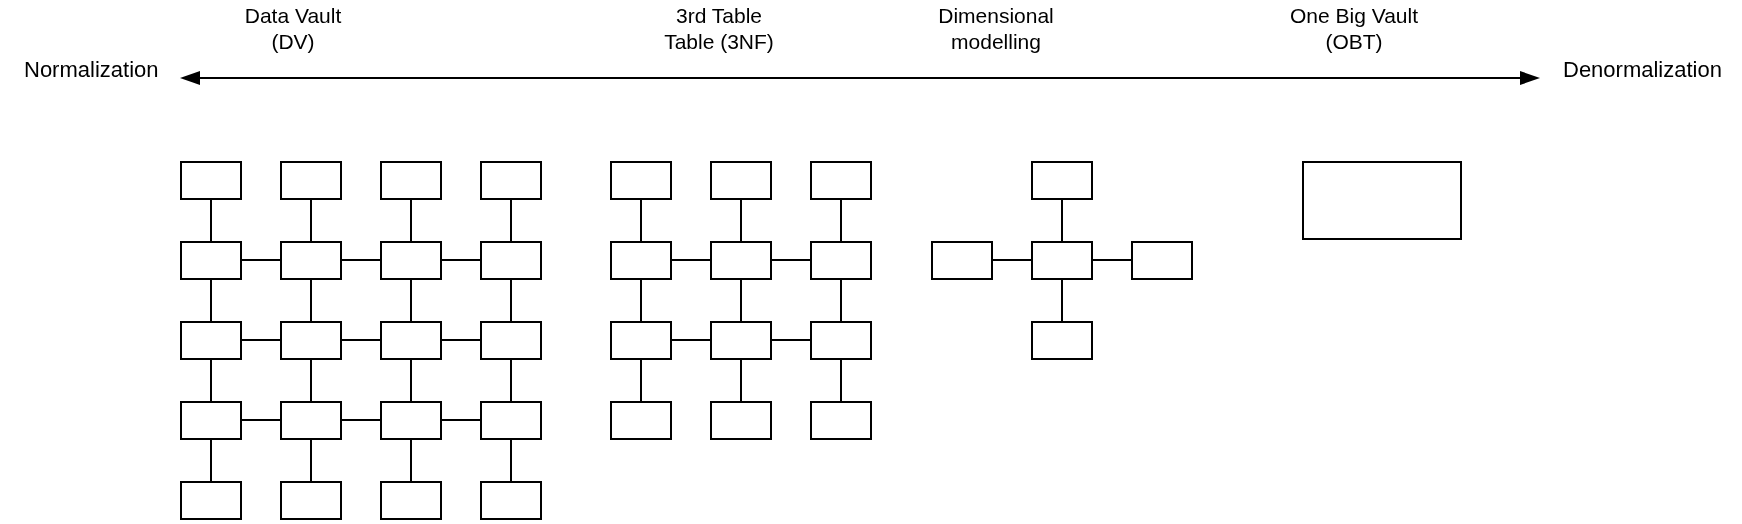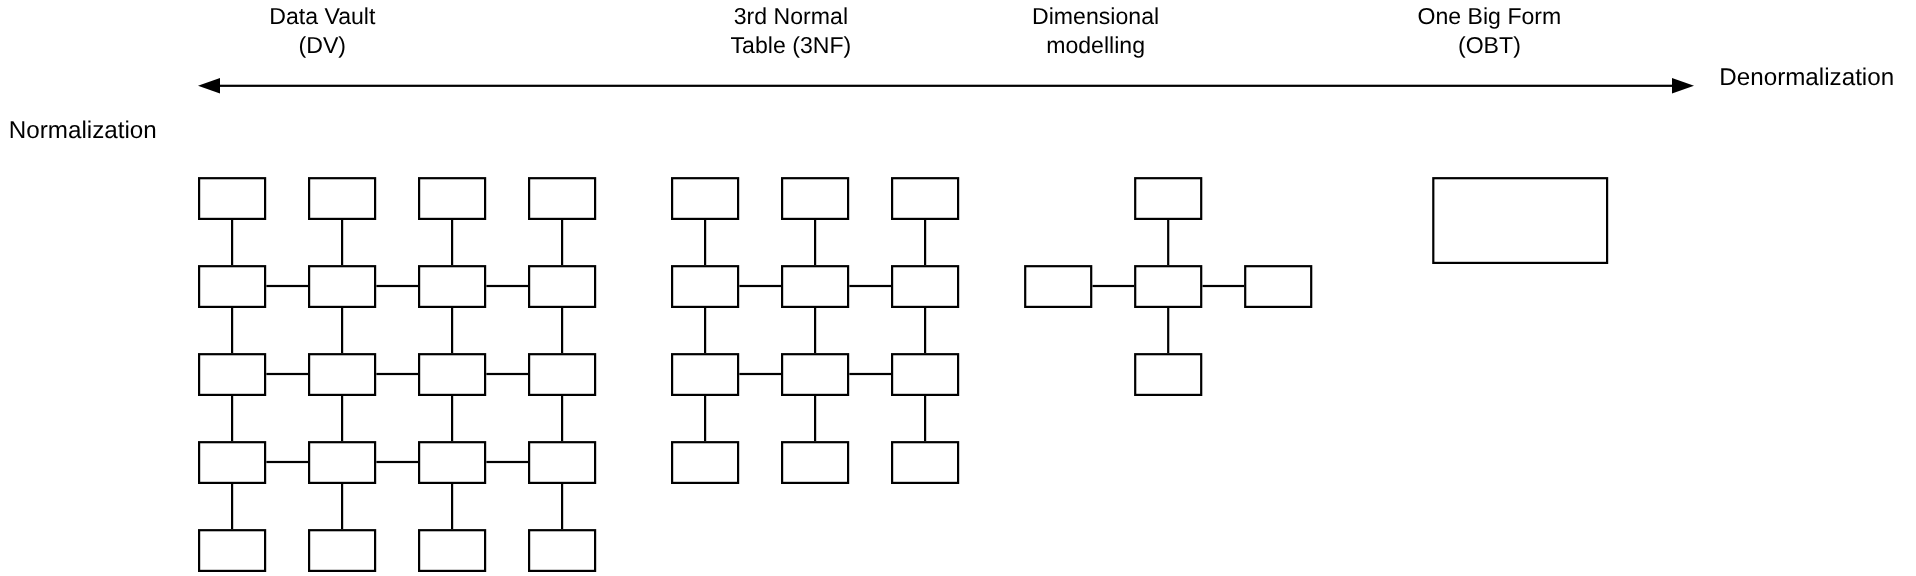--- a/index.html
+++ b/index.html
@@ -26,21 +26,21 @@
     line-height: 26px;
     white-space: nowrap;
   }
   .axis-label {
     position: absolute;
     top: 58px;
     font-size: 22px;
     line-height: 24px;
     white-space: nowrap;
   }
-  .axis-label-left { left: 8px; margin-top: 48px; }
+  .axis-label-left { left: 24px; }
   .axis-label-right { left: 1563px; }
   .arrow-line {
     position: absolute;
     left: 186px;
     top: 77px;
     width: 1348px;
     height: 2px;
     background: var(--line-color);
   }
   .arrowhead {
@@ -68,29 +68,29 @@
 <body>
 
 <div class="canvas">
 
   <div>
     <div class="section-header" style="left:293px">
       <div>Data Vault</div>
       <div>(DV)</div>
     </div>
     <div class="section-header" style="left:719px">
-      <div>3rd Normal</div>
+      <div>3rd Table</div>
       <div>Table (3NF)</div>
     </div>
     <div class="section-header" style="left:996px">
       <div>Dimensional</div>
       <div>modelling</div>
     </div>
     <div class="section-header" style="left:1354px">
-      <div>One Big Form</div>
+      <div>One Big Vault</div>
       <div>(OBT)</div>
     </div>
   </div>
 
   <div>
     <div class="axis-label axis-label-left">Normalization</div>
     <div class="arrow-line"></div>
     <div class="arrowhead arrowhead-left"></div>
     <div class="arrowhead arrowhead-right"></div>
     <div class="axis-label axis-label-right">Denormalization</div>

